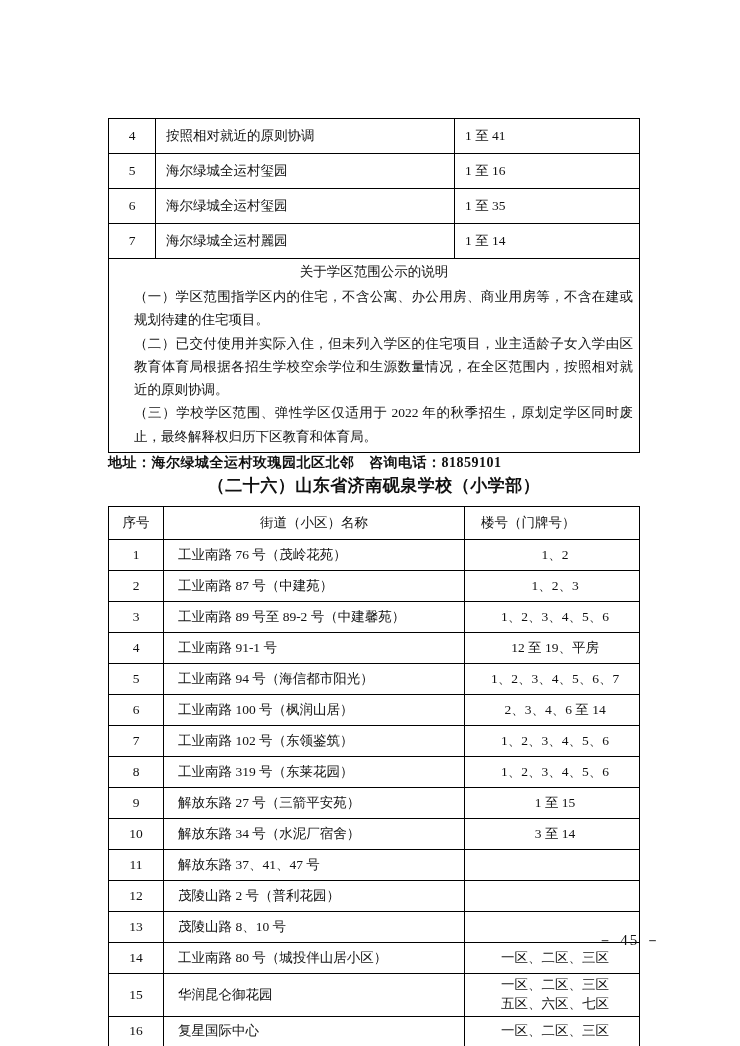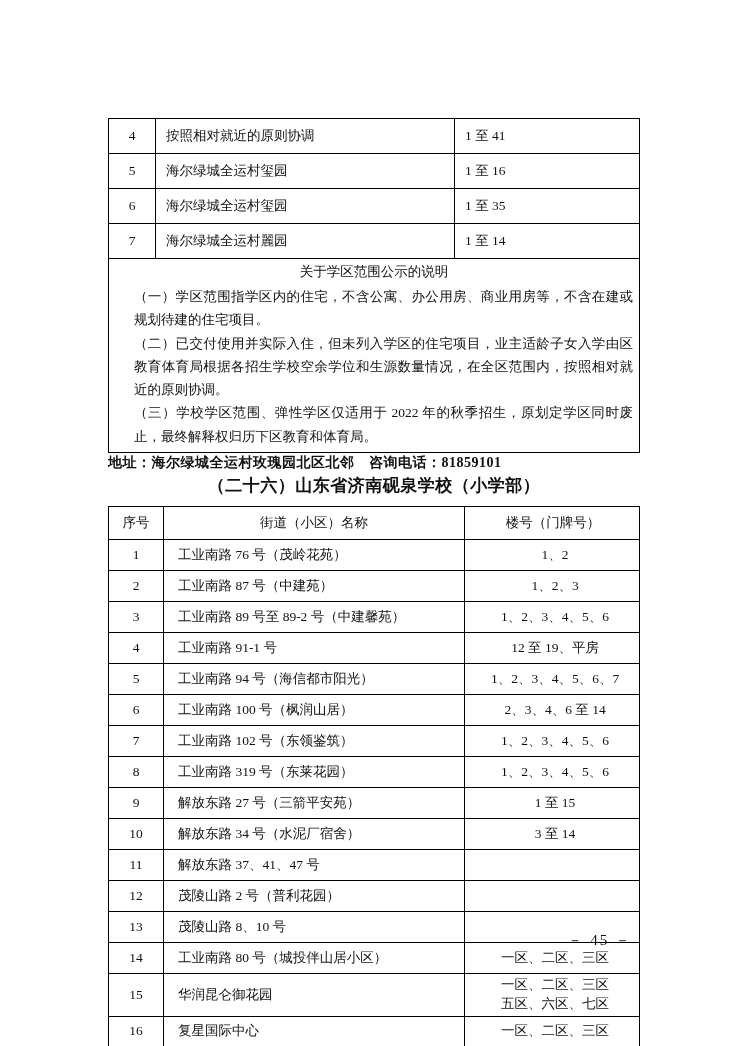--- a/index.html
+++ b/index.html
@@ -121,21 +121,21 @@
   }
   .school-table td.two-line {
     line-height: 1.4;
     padding-top: 2px;
     padding-bottom: 2px;
   }
 
   
   .page-number {
     position: absolute;
-    right: 108px;
+    right: 78px;
     bottom: 96px;
     font-size: 15px;
     letter-spacing: 2px;
   }
 </style>
 </head>
 <body>
 
 <div class="page">
 
@@ -174,21 +174,21 @@
 
   <div class="address-line">地址：海尔绿城全运村玫瑰园北区北邻　咨询电话：81859101</div>
 
   <div class="section-heading">（二十六）山东省济南砚泉学校（小学部）</div>
 
   <table class="doc school-table">
     <thead>
       <tr>
         <td class="c-num">序号</td>
         <td class="c-street">街道（小区）名称</td>
-        <td class="c-bldg" style="text-align:center;padding-left:8px">楼号（门牌号）</td>
+        <td class="c-bldg" style="text-align:left;padding-left:16px">楼号（门牌号）</td>
       </tr>
     </thead>
     <tbody>
       <tr>
         <td class="c-num">1</td>
         <td class="c-street left">工业南路 76 号（茂岭花苑）</td>
         <td class="c-bldg">1、2</td>
       </tr>
       <tr>
         <td class="c-num">2</td>

